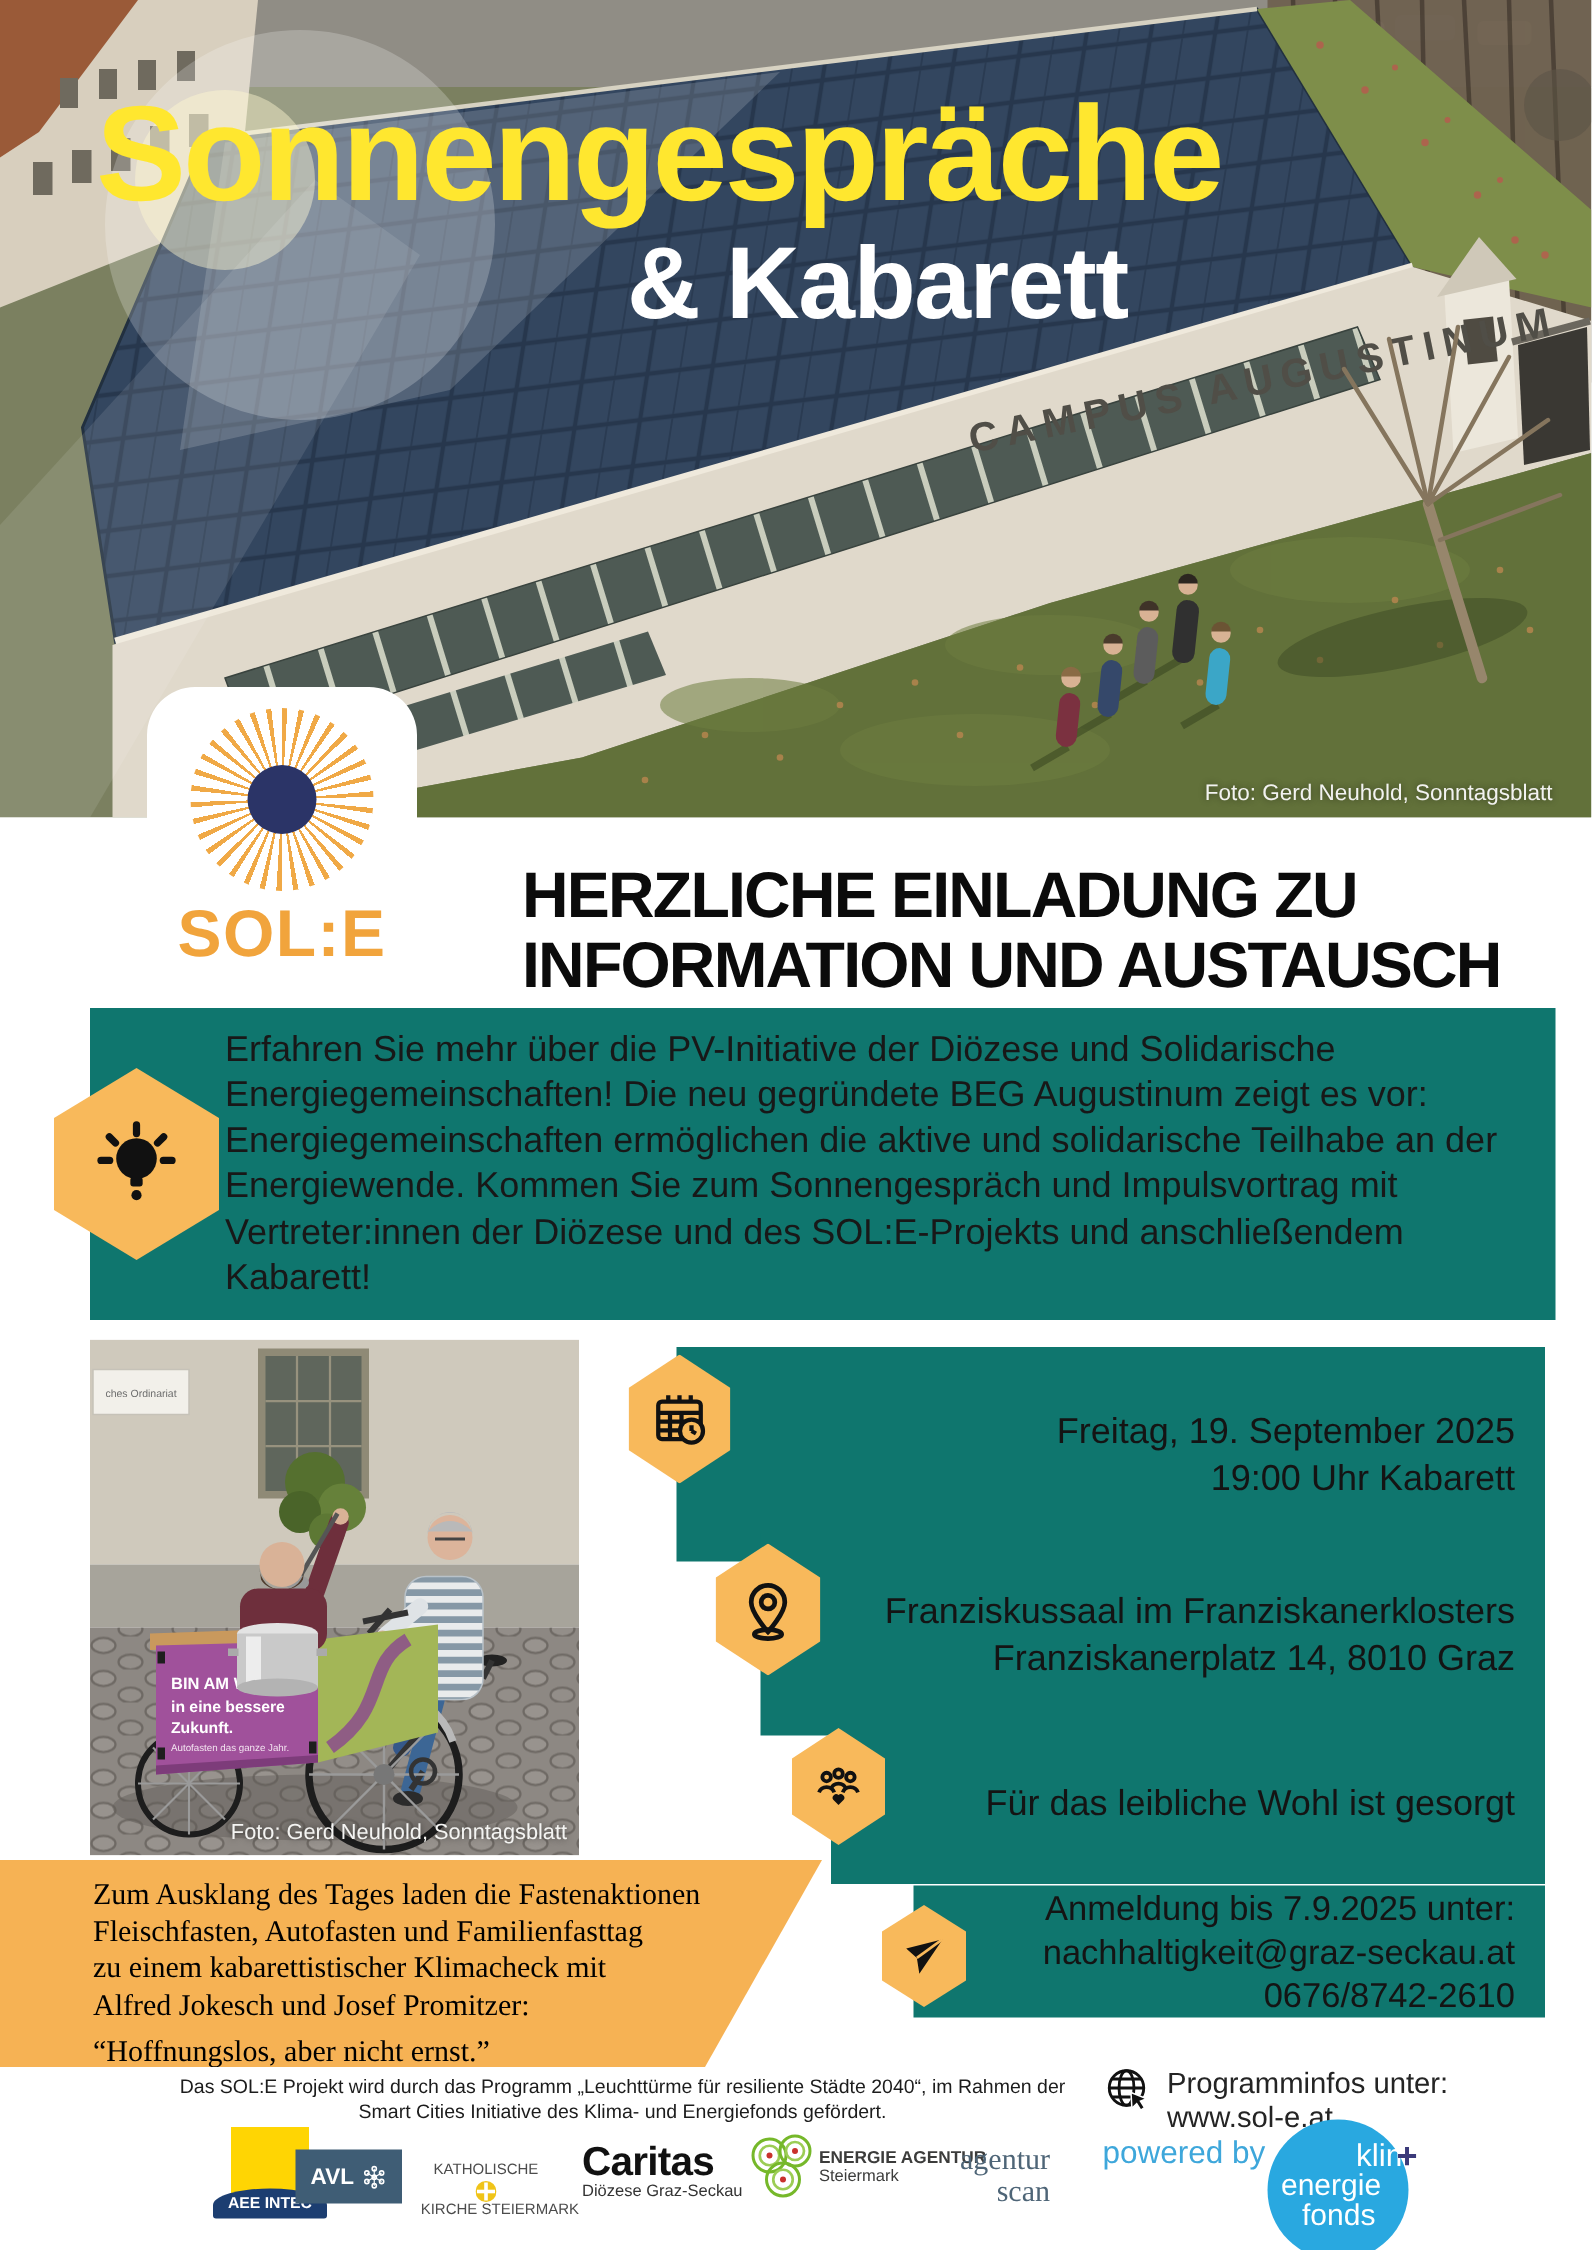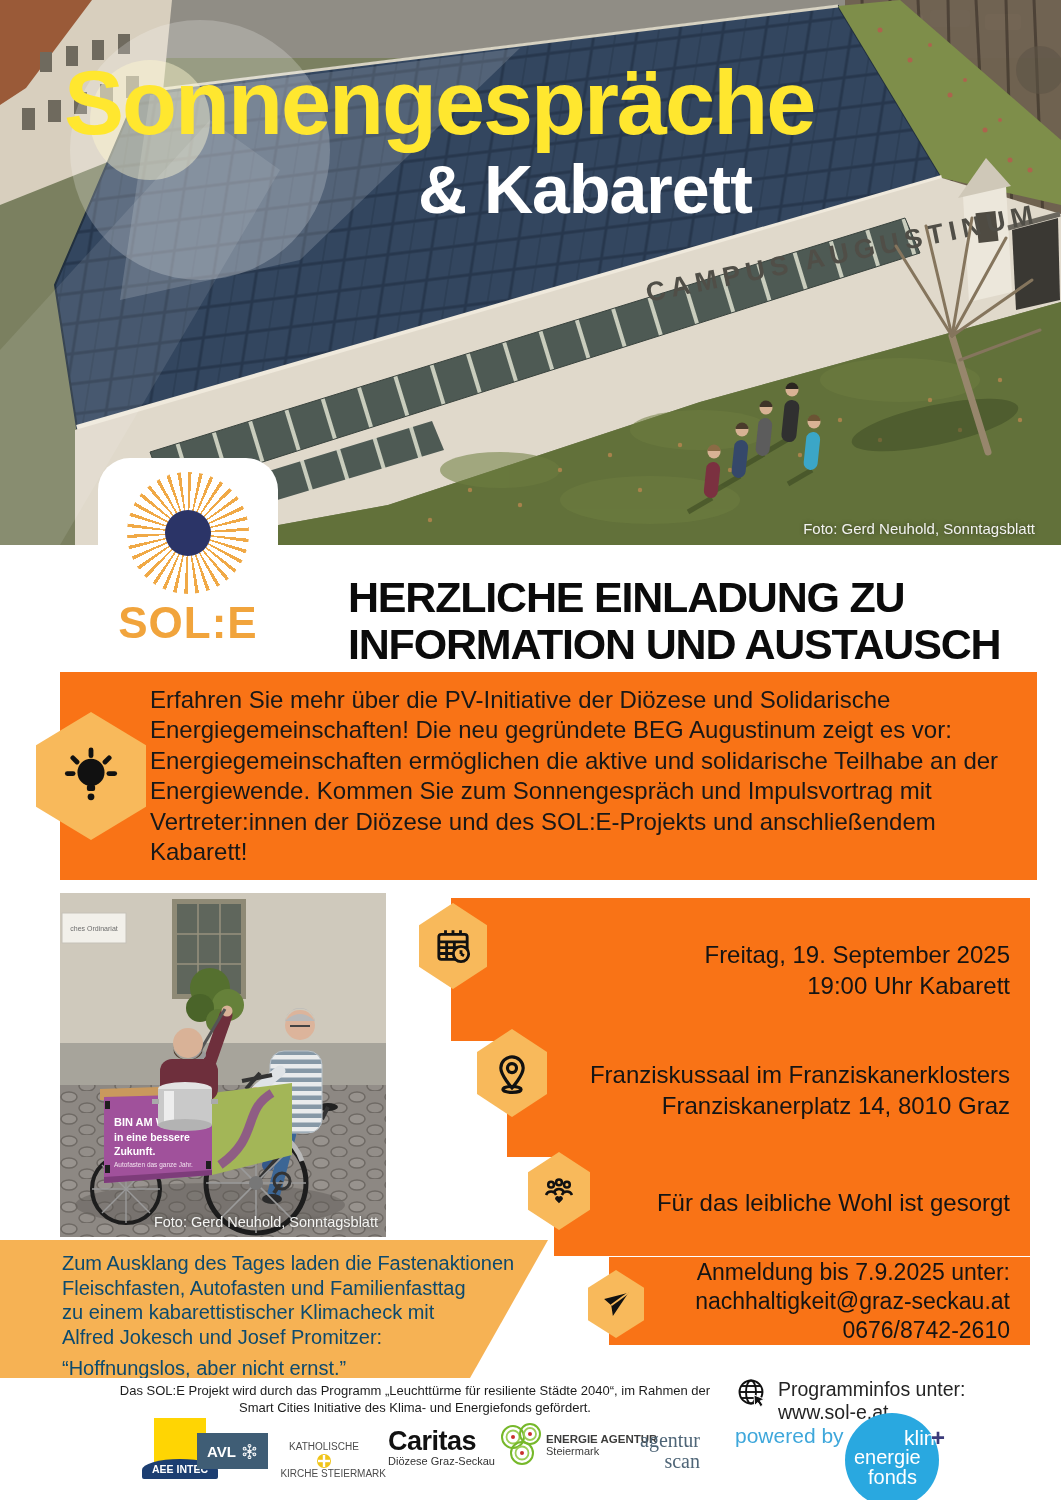--- a/index.html
+++ b/index.html
@@ -23,21 +23,21 @@
        background:repeating-conic-gradient(from 0deg,#f0a946 0deg 3.4deg,rgba(0,0,0,0) 3.4deg 10.6deg);}
   .sun::after{content:"";position:absolute;left:50%;top:50%;width:46px;height:46px;
        margin:-23px 0 0 -23px;border-radius:50%;background:#2b3467;}
   .sole-word{margin-top:4px;font-size:44px;font-weight:800;letter-spacing:1px;color:#f1a43c;}
 
   
   #heading{position:absolute;left:348px;top:574px;font-size:43px;line-height:47px;
            font-weight:800;letter-spacing:-1.2px;color:#0b0b0b;}
 
   
-  .gray-block{position:absolute;background:#f97316;display:flex;flex-direction:column;justify-content:center;z-index:1;}
+  .gray-block{position:absolute;background:#0f766e;display:flex;flex-direction:column;justify-content:center;z-index:1;}
   .gray-block .txt{text-align:right;padding-right:20px;font-size:24px;line-height:31px;color:#141414;}
   .hex{position:absolute;background:#f8b95b;z-index:2;display:flex;align-items:center;justify-content:center;
        clip-path:polygon(50% 0%,100% 26%,100% 74%,50% 100%,0% 74%,0% 26%);}
 
   
   #intro-block{left:60px;top:672px;width:977px;height:208px;}
   #intro-block .txt{text-align:left;padding:0 26px 0 90px;font-size:24px;line-height:30.5px;color:#181818;}
   #intro-hex{left:36px;top:712px;width:110px;height:128px;}
 
   
@@ -53,21 +53,21 @@
   #cat-block{left:554px;top:1148px;width:476px;height:108px;}
   #cat-hex{left:528px;top:1152px;width:62px;height:78px;}
   #reg-block{left:609px;top:1257px;width:421px;height:88px;}
   #reg-block .txt{font-size:23px;line-height:29px;}
   #reg-hex{left:588px;top:1270px;width:56px;height:68px;}
 
   
   #kabarett{position:absolute;left:0;top:1240px;width:560px;height:138px;background:#f6b254;
             clip-path:polygon(0 0,548px 0,470px 138px,0 138px);
             padding:0;box-sizing:border-box;}
-  #kabarett .inner{padding:11px 0 0 62px;font-size:20px;line-height:24.5px;color:#0c4a6e;}
+  #kabarett .inner{padding:11px 0 0 62px;font-size:20px;line-height:24.5px;color:#000000;font-family:Liberation Serif, serif;}
   #kabarett .quote{margin-top:7px;}
 
   
   #funding{position:absolute;left:95px;top:1383px;width:640px;text-align:center;
            font-size:13px;line-height:16.5px;color:#1c1c1c;}
   .logo-aee{position:absolute;left:142px;top:1418px;width:76px;}
   .logo-aee .yellow{width:52px;height:44px;background:#ffd503;margin:0 auto;}
   .logo-aee .banner{width:76px;height:20px;margin-top:-3px;background:#1c3e71;color:#fff;
        font-size:10.5px;font-weight:700;text-align:center;line-height:20px;
        border-radius:50% 50% 2px 2px / 55% 55% 2px 2px;}

